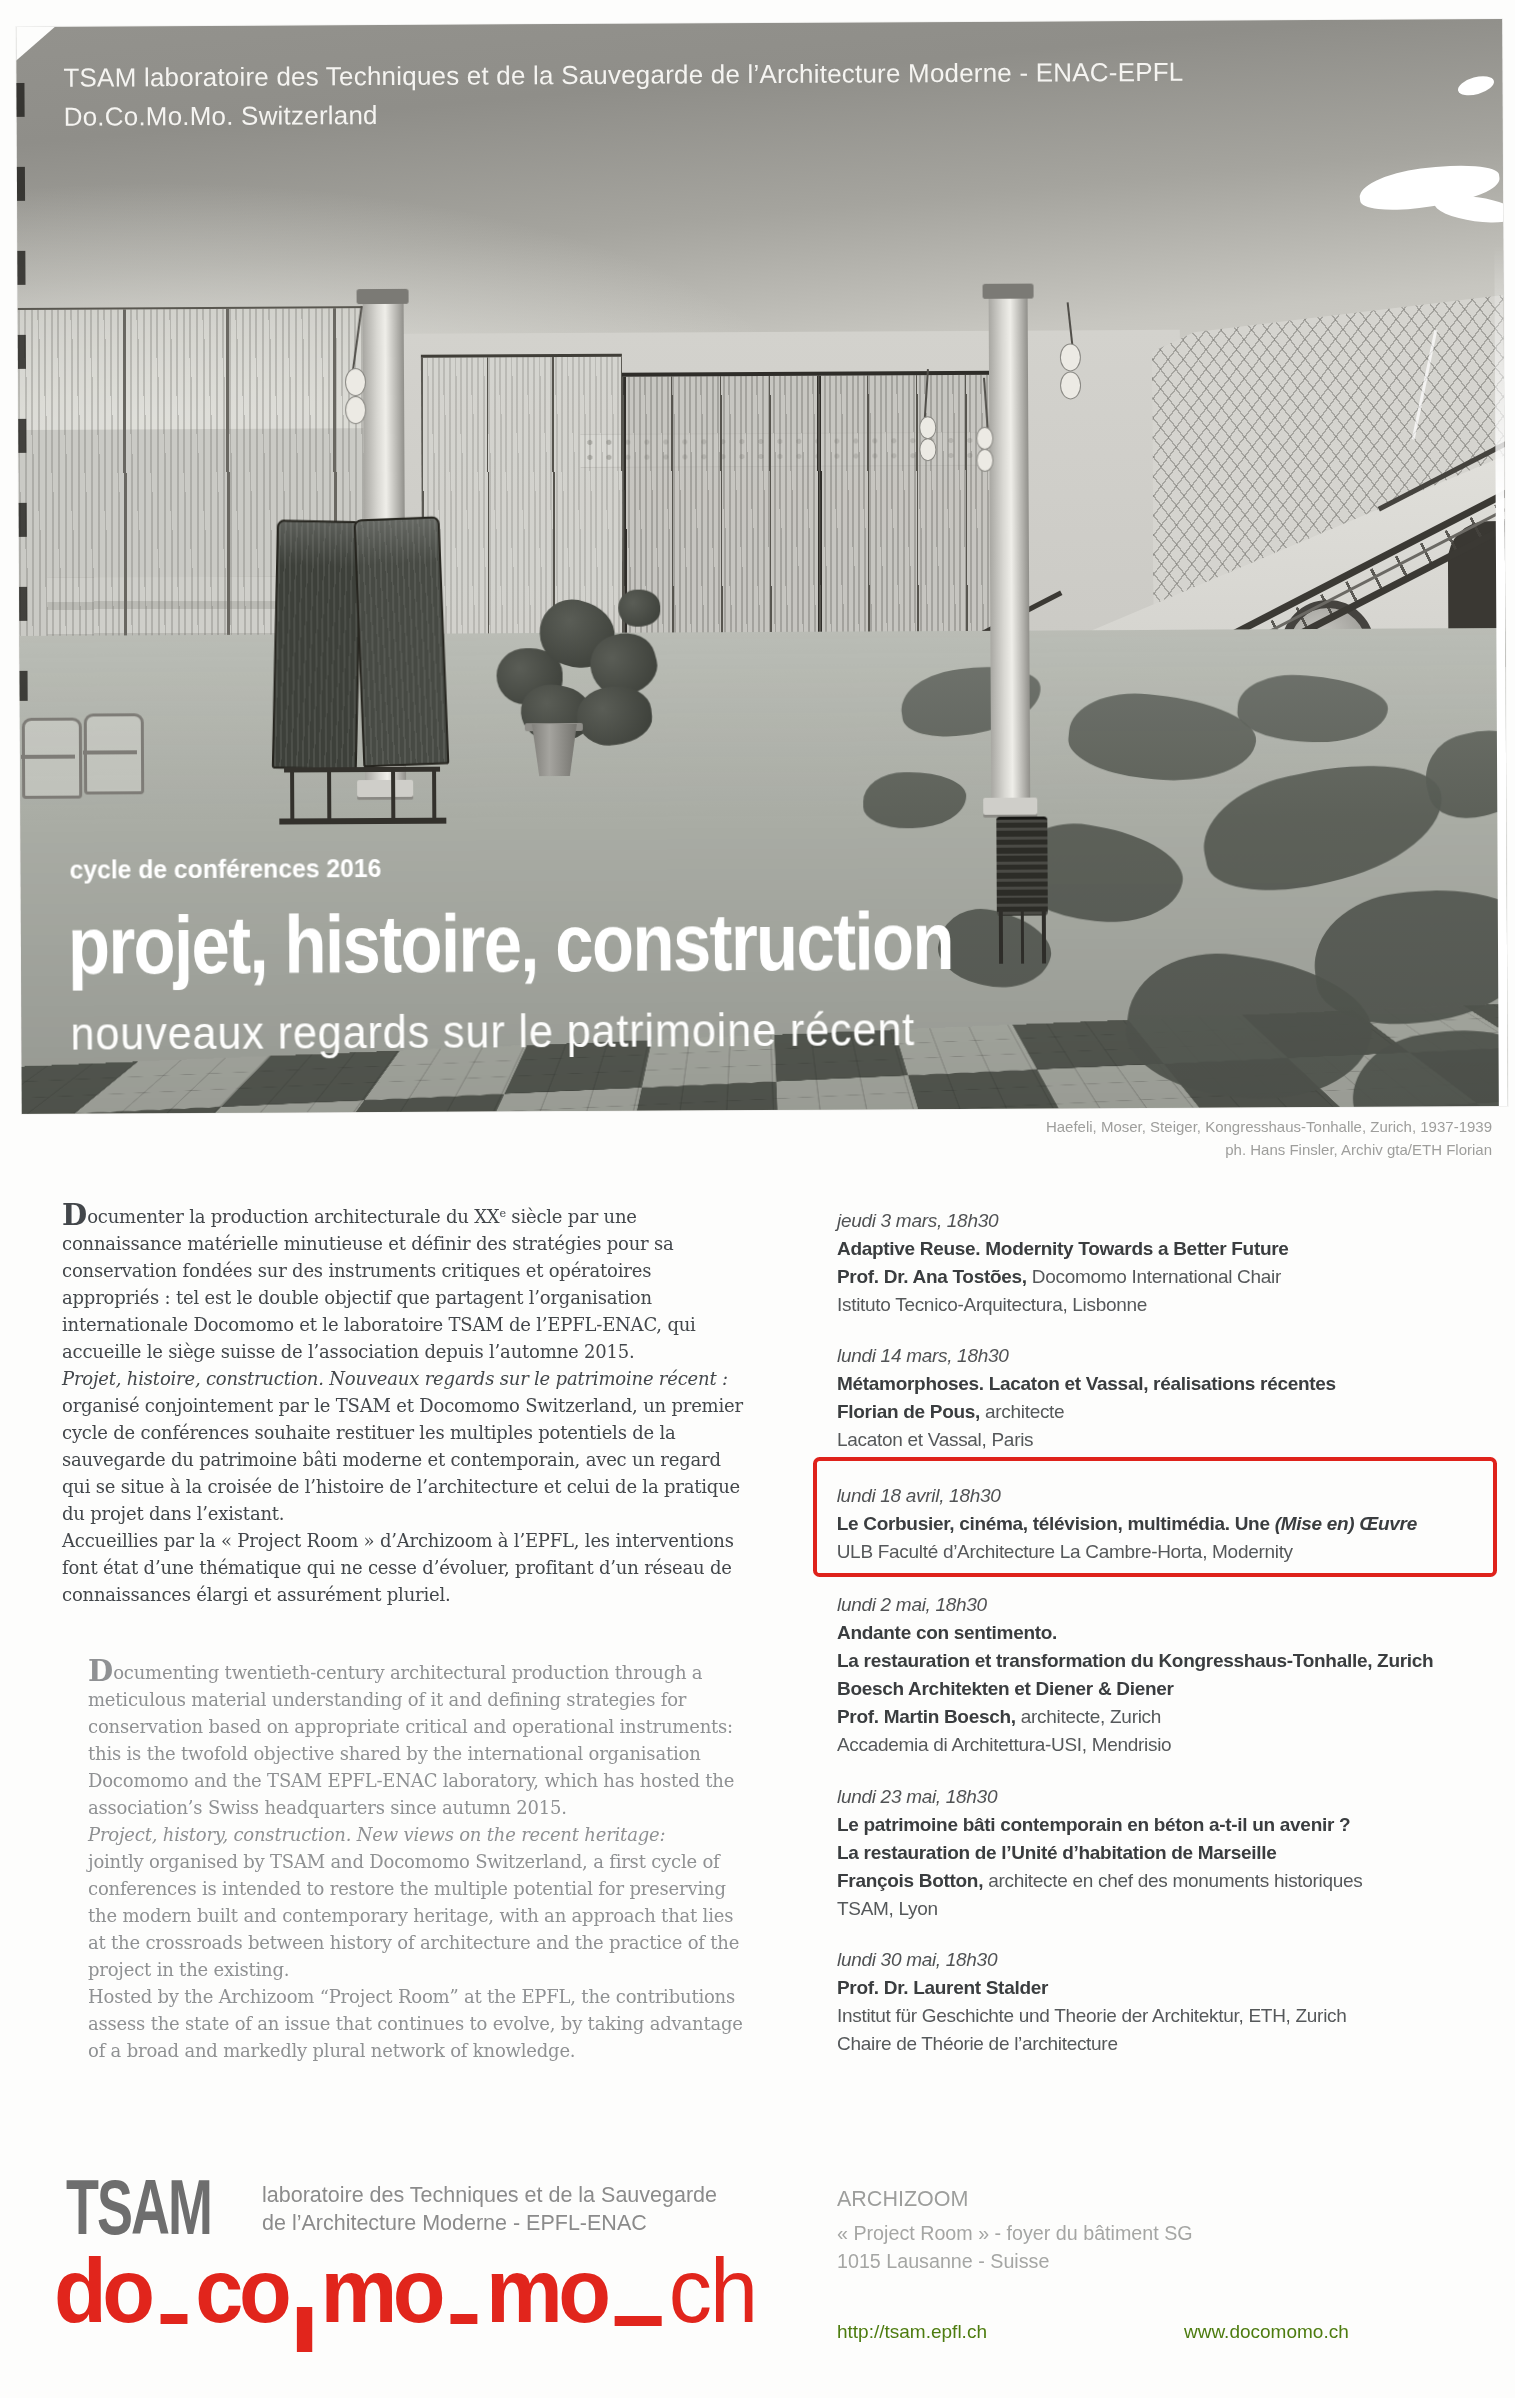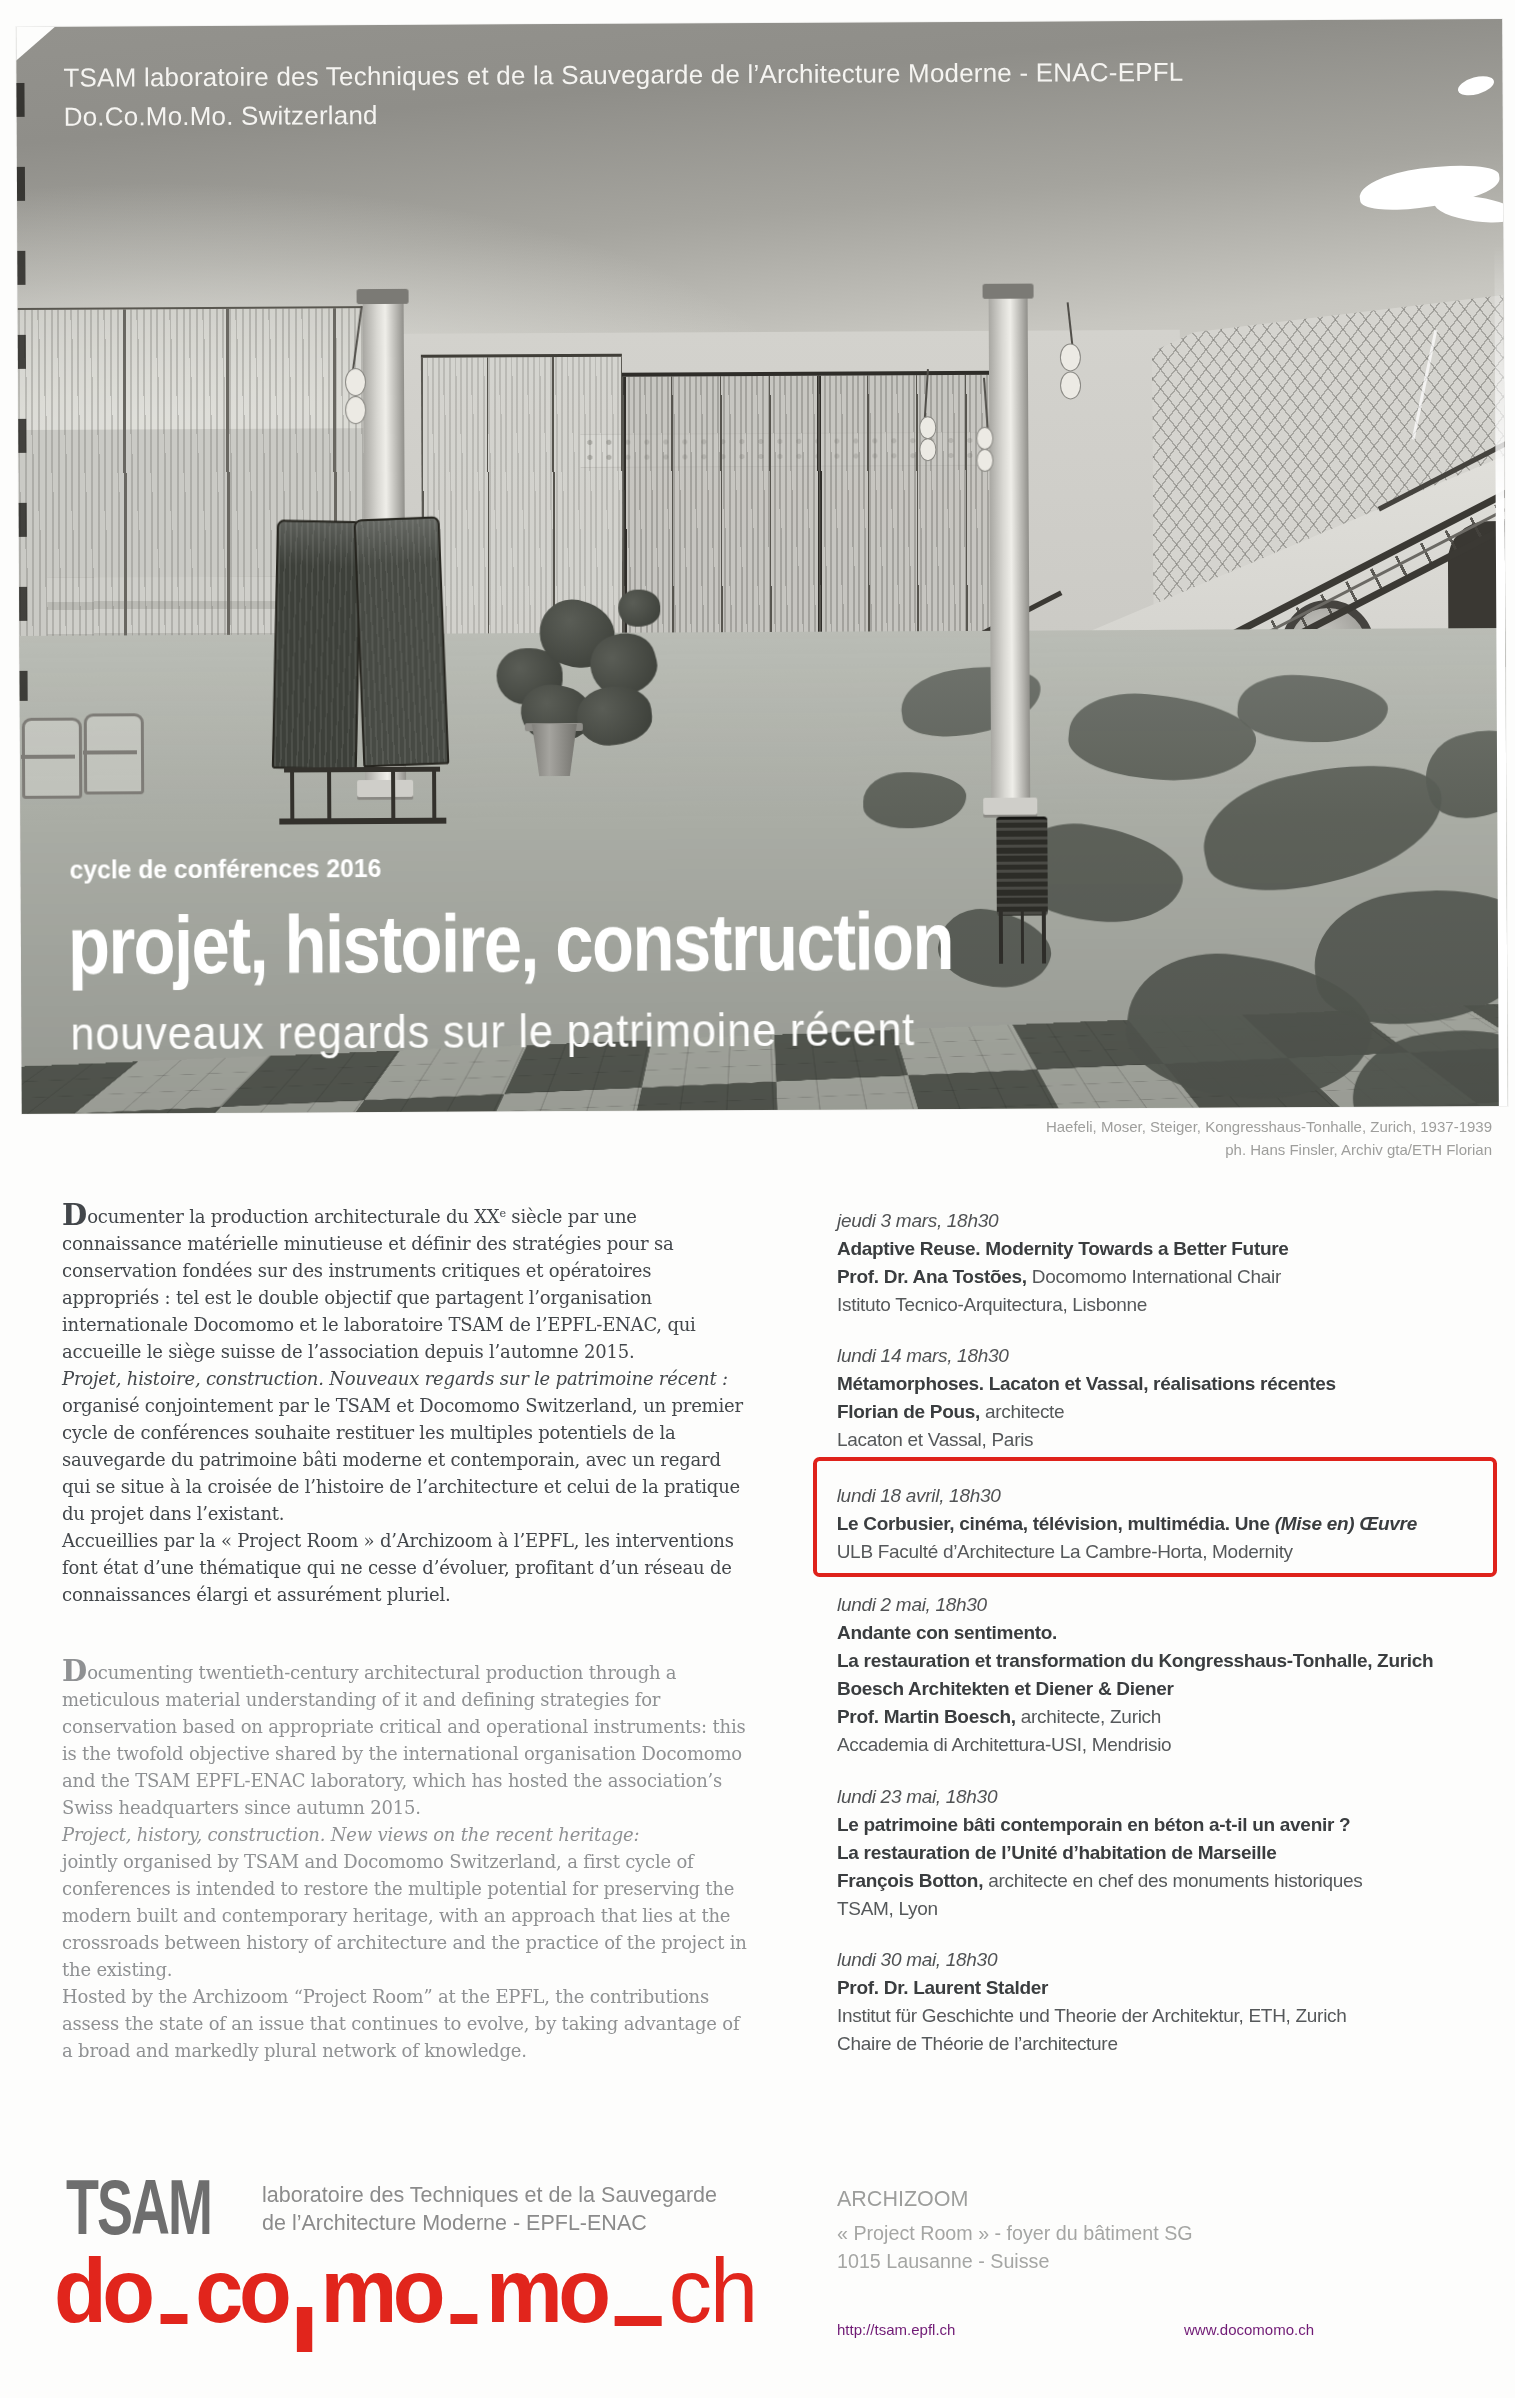--- a/index.html
+++ b/index.html
@@ -138,21 +138,21 @@
   
   .caption{position:absolute;right:24px;top:1115px;text-align:right;
     font-size:15px;line-height:23.4px;color:#9e9e9c;}
   
   .col-left{position:absolute;left:62px;top:1200px;width:691px;
     font-family:"DejaVu Serif","Liberation Serif",serif;font-size:18px;line-height:27px;
     color:#43474b;letter-spacing:-0.2px;text-align:left;hyphens:auto;}
   .col-left .it{font-style:italic;}
   .dropcap{font-size:29px;font-weight:700;line-height:0;vertical-align:-1.9px;letter-spacing:0;}
   .sup{font-size:11.2px;vertical-align:5.6px;}
-  .intro-en{display:block;margin-top:51px;color:#8f9193;}
+  .intro-en{display:block;margin-top:51px;color:#8f9193;margin-left:26px;}
   
   .schedule{position:absolute;left:837px;top:1207px;width:655px;display:flex;flex-direction:column;}
   .event{margin-bottom:23.4px;font-size:19px;line-height:28px;letter-spacing:-0.3px;}
   .ev-date{font-style:italic;color:#505254;white-space:nowrap;}
   .ev-line{white-space:nowrap;}
   .seg-b{font-weight:700;color:#3a3d3f;}
   .seg-bi{font-weight:700;font-style:italic;color:#3a3d3f;}
   .seg-r{color:#55585a;}
   .event.highlighted{border:4.7px solid #df221b;border-radius:6.6px;
     padding:20.6px 9.4px 7.5px 19.7px;margin:-20.6px -4.7px 14px -24px;}
@@ -162,21 +162,21 @@
   .tsam-lines{position:absolute;left:262px;top:2181px;font-size:21.5px;line-height:28px;color:#8b8b8b;}
   .docomomo{position:absolute;left:54px;top:2256px;display:flex;align-items:flex-end;
     color:#e1251c;font-weight:900;transform:scaleX(.96);transform-origin:left;}
   .dcm-letters{font-size:90px;line-height:.78;letter-spacing:-4.7px;}
   .dcm-light{font-size:90px;line-height:.78;font-weight:400;letter-spacing:-1.9px;margin-left:3.7px;}
   .dcm-dash{width:28px;height:10.3px;background:#e1251c;margin:0 8.4px 1.9px 10.3px;}
   .dcm-vbar{width:16px;height:45px;background:#e1251c;margin:0 8.4px -26px 10.3px;}
   .dcm-uscore{width:49px;height:10.3px;background:#e1251c;margin:0 3.7px 0 8.4px;}
   .footer-right{position:absolute;left:837px;top:2185px;font-size:19.7px;line-height:28px;color:#a5a6a4;}
   .fr-name{font-size:21.5px;color:#9d9e9c;margin-bottom:5.6px;}
-  .urls{position:absolute;left:837px;top:2321px;width:655px;font-size:15px;color:#701a75;}
+  .urls{position:absolute;left:837px;top:2321px;width:655px;font-size:19px;color:#4d7c0f;}
   .url-docomomo{position:absolute;left:347px;top:0;}
 </style>
 </head>
 <body>
 
 <div class="photo">
   <div class="ceiling"></div>
   <div class="ceiling-glow"></div>
   <div class="back-wall"></div>
   <div class="dotted-band"></div>

